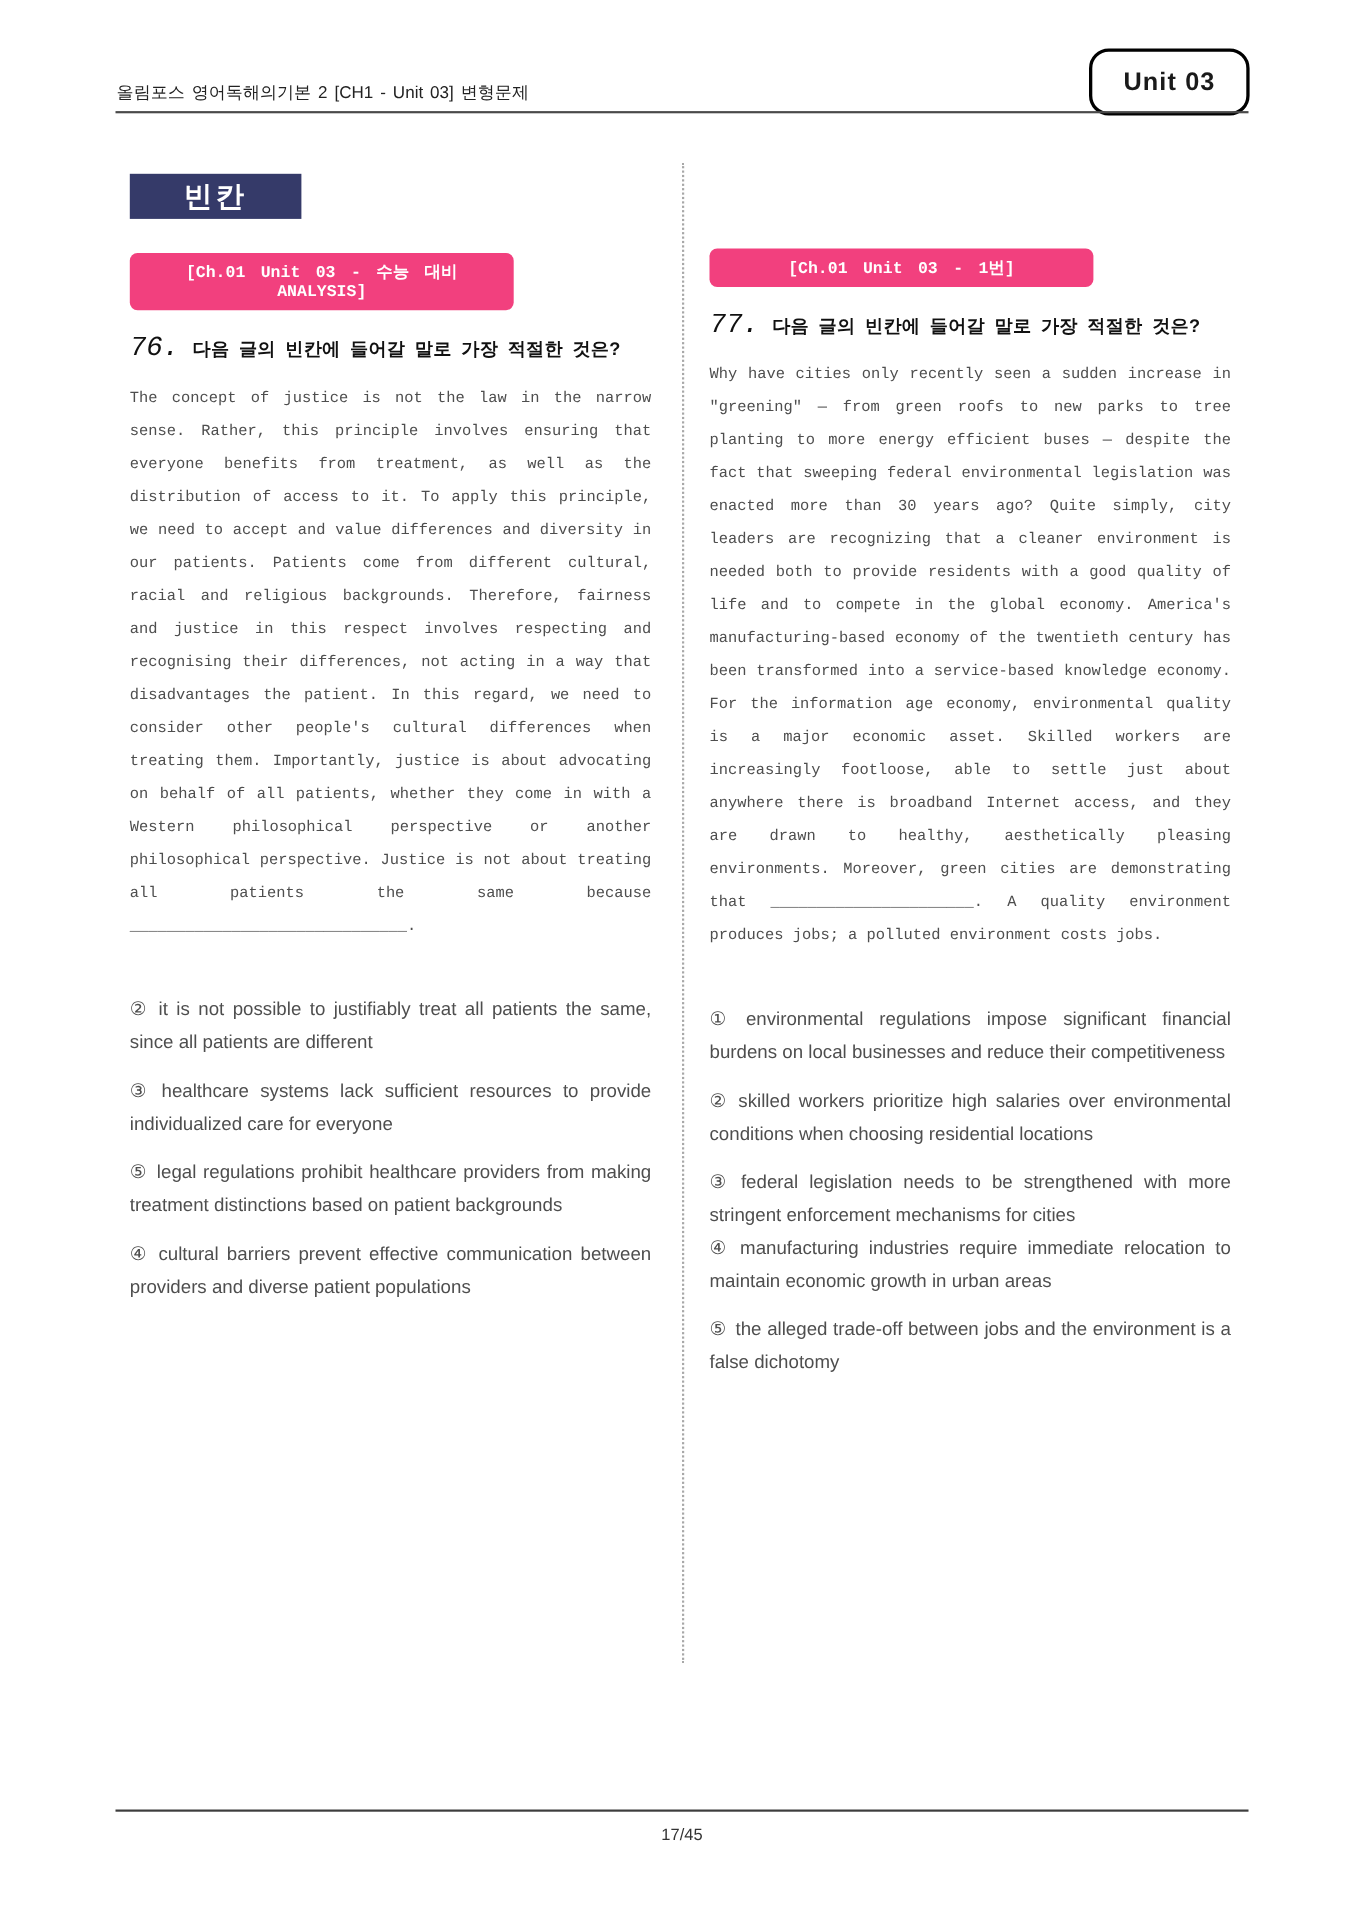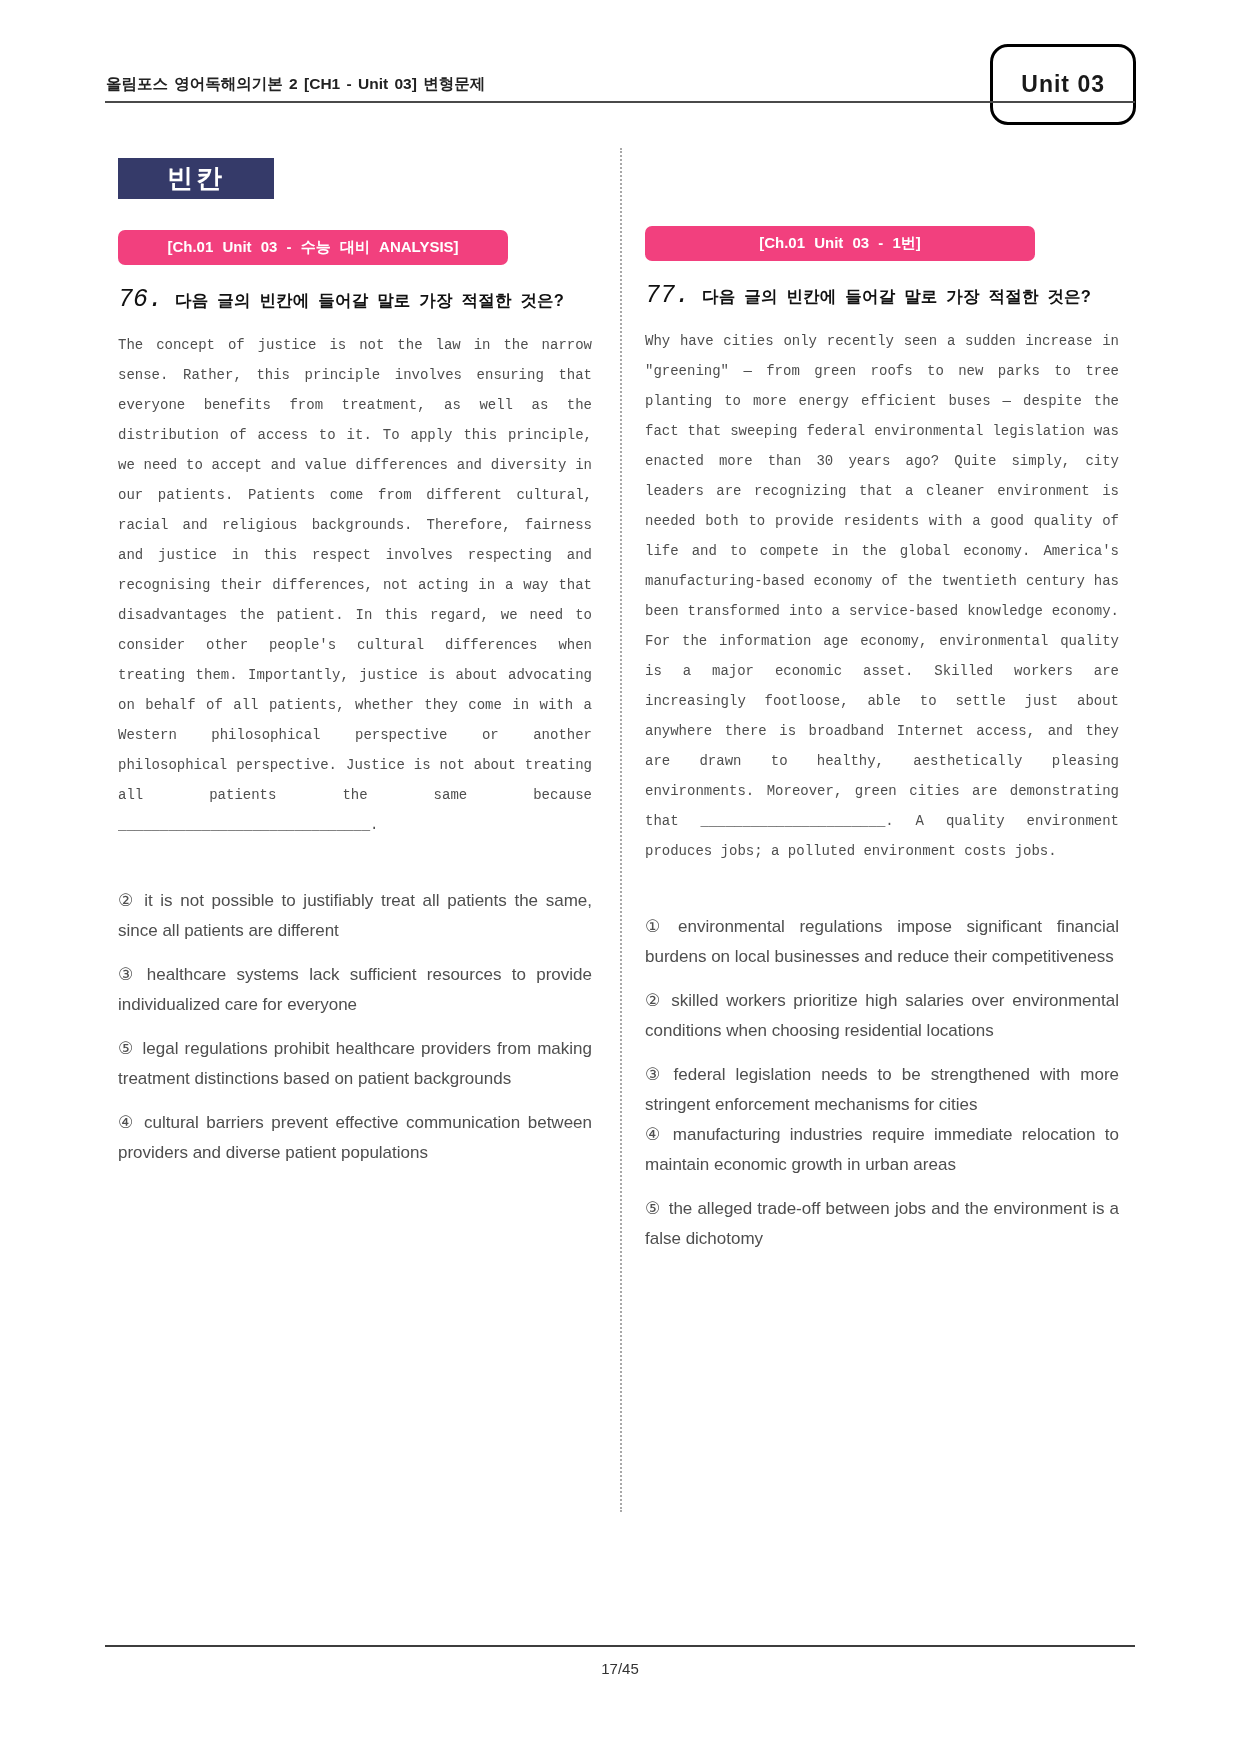--- a/index.html
+++ b/index.html
@@ -9,27 +9,27 @@
     position: relative;
     font-family: "Liberation Sans", "DejaVu Sans", sans-serif;
     color: #1a1a1a;
     overflow: hidden;
   }
 
   
   .unit-badge {
     position: absolute; top: 44px; right: 104px;
     border: 3px solid #000; border-radius: 18px;
-    padding: 24px 28px;
+    padding: 14px 28px;
     font-size: 23px; font-weight: bold; letter-spacing: 1px;
     background: #fff;
   }
   .header-title {
     position: absolute; top: 74px; left: 106px;
-    font-size: 15.5px; font-weight: bold; color: #222;
+    font-size: 15.5px; font-weight: normal; color: #222;
     word-spacing: 2px;
   }
   .header-rule {
     position: absolute; top: 101px; left: 105px; width: 1030px;
     height: 2px; background: #4a4a4a;
   }
 
   
   .section-box {
     position: absolute; top: 158px; left: 118px;
@@ -43,24 +43,24 @@
   .divider {
     position: absolute; top: 148px; left: 620px;
     height: 1364px; width: 0;
     border-left: 2px dotted #a8a8a8;
   }
   .column { position: absolute; width: 474px; }
   .col-left  { top: 230px; left: 118px; }
   .col-right { top: 226px; left: 645px; }
 
   .q-tag {
-    width: 390px; padding: 8px 4px;
+    width: 349px; padding: 8px 4px;
     background: #F2407E; border-radius: 7px;
     color: #fff; font-size: 15px; font-weight: bold;
-    text-align: center; word-spacing: 5px;
+    text-align: center; word-spacing: 5px; font-family: Liberation Mono, monospace;
   }
   .q-head { margin-top: 20px; display: flex; align-items: baseline; }
   .q-num {
     font-family: Liberation Mono, monospace;
     font-style: italic; font-size: 25px; color: #111;
     margin-right: 12px; flex: 0 0 auto;
   }
   .q-prompt {
     font-size: 16.5px; font-weight: bold; color: #111;
     word-spacing: 4px; letter-spacing: 0.2px;

